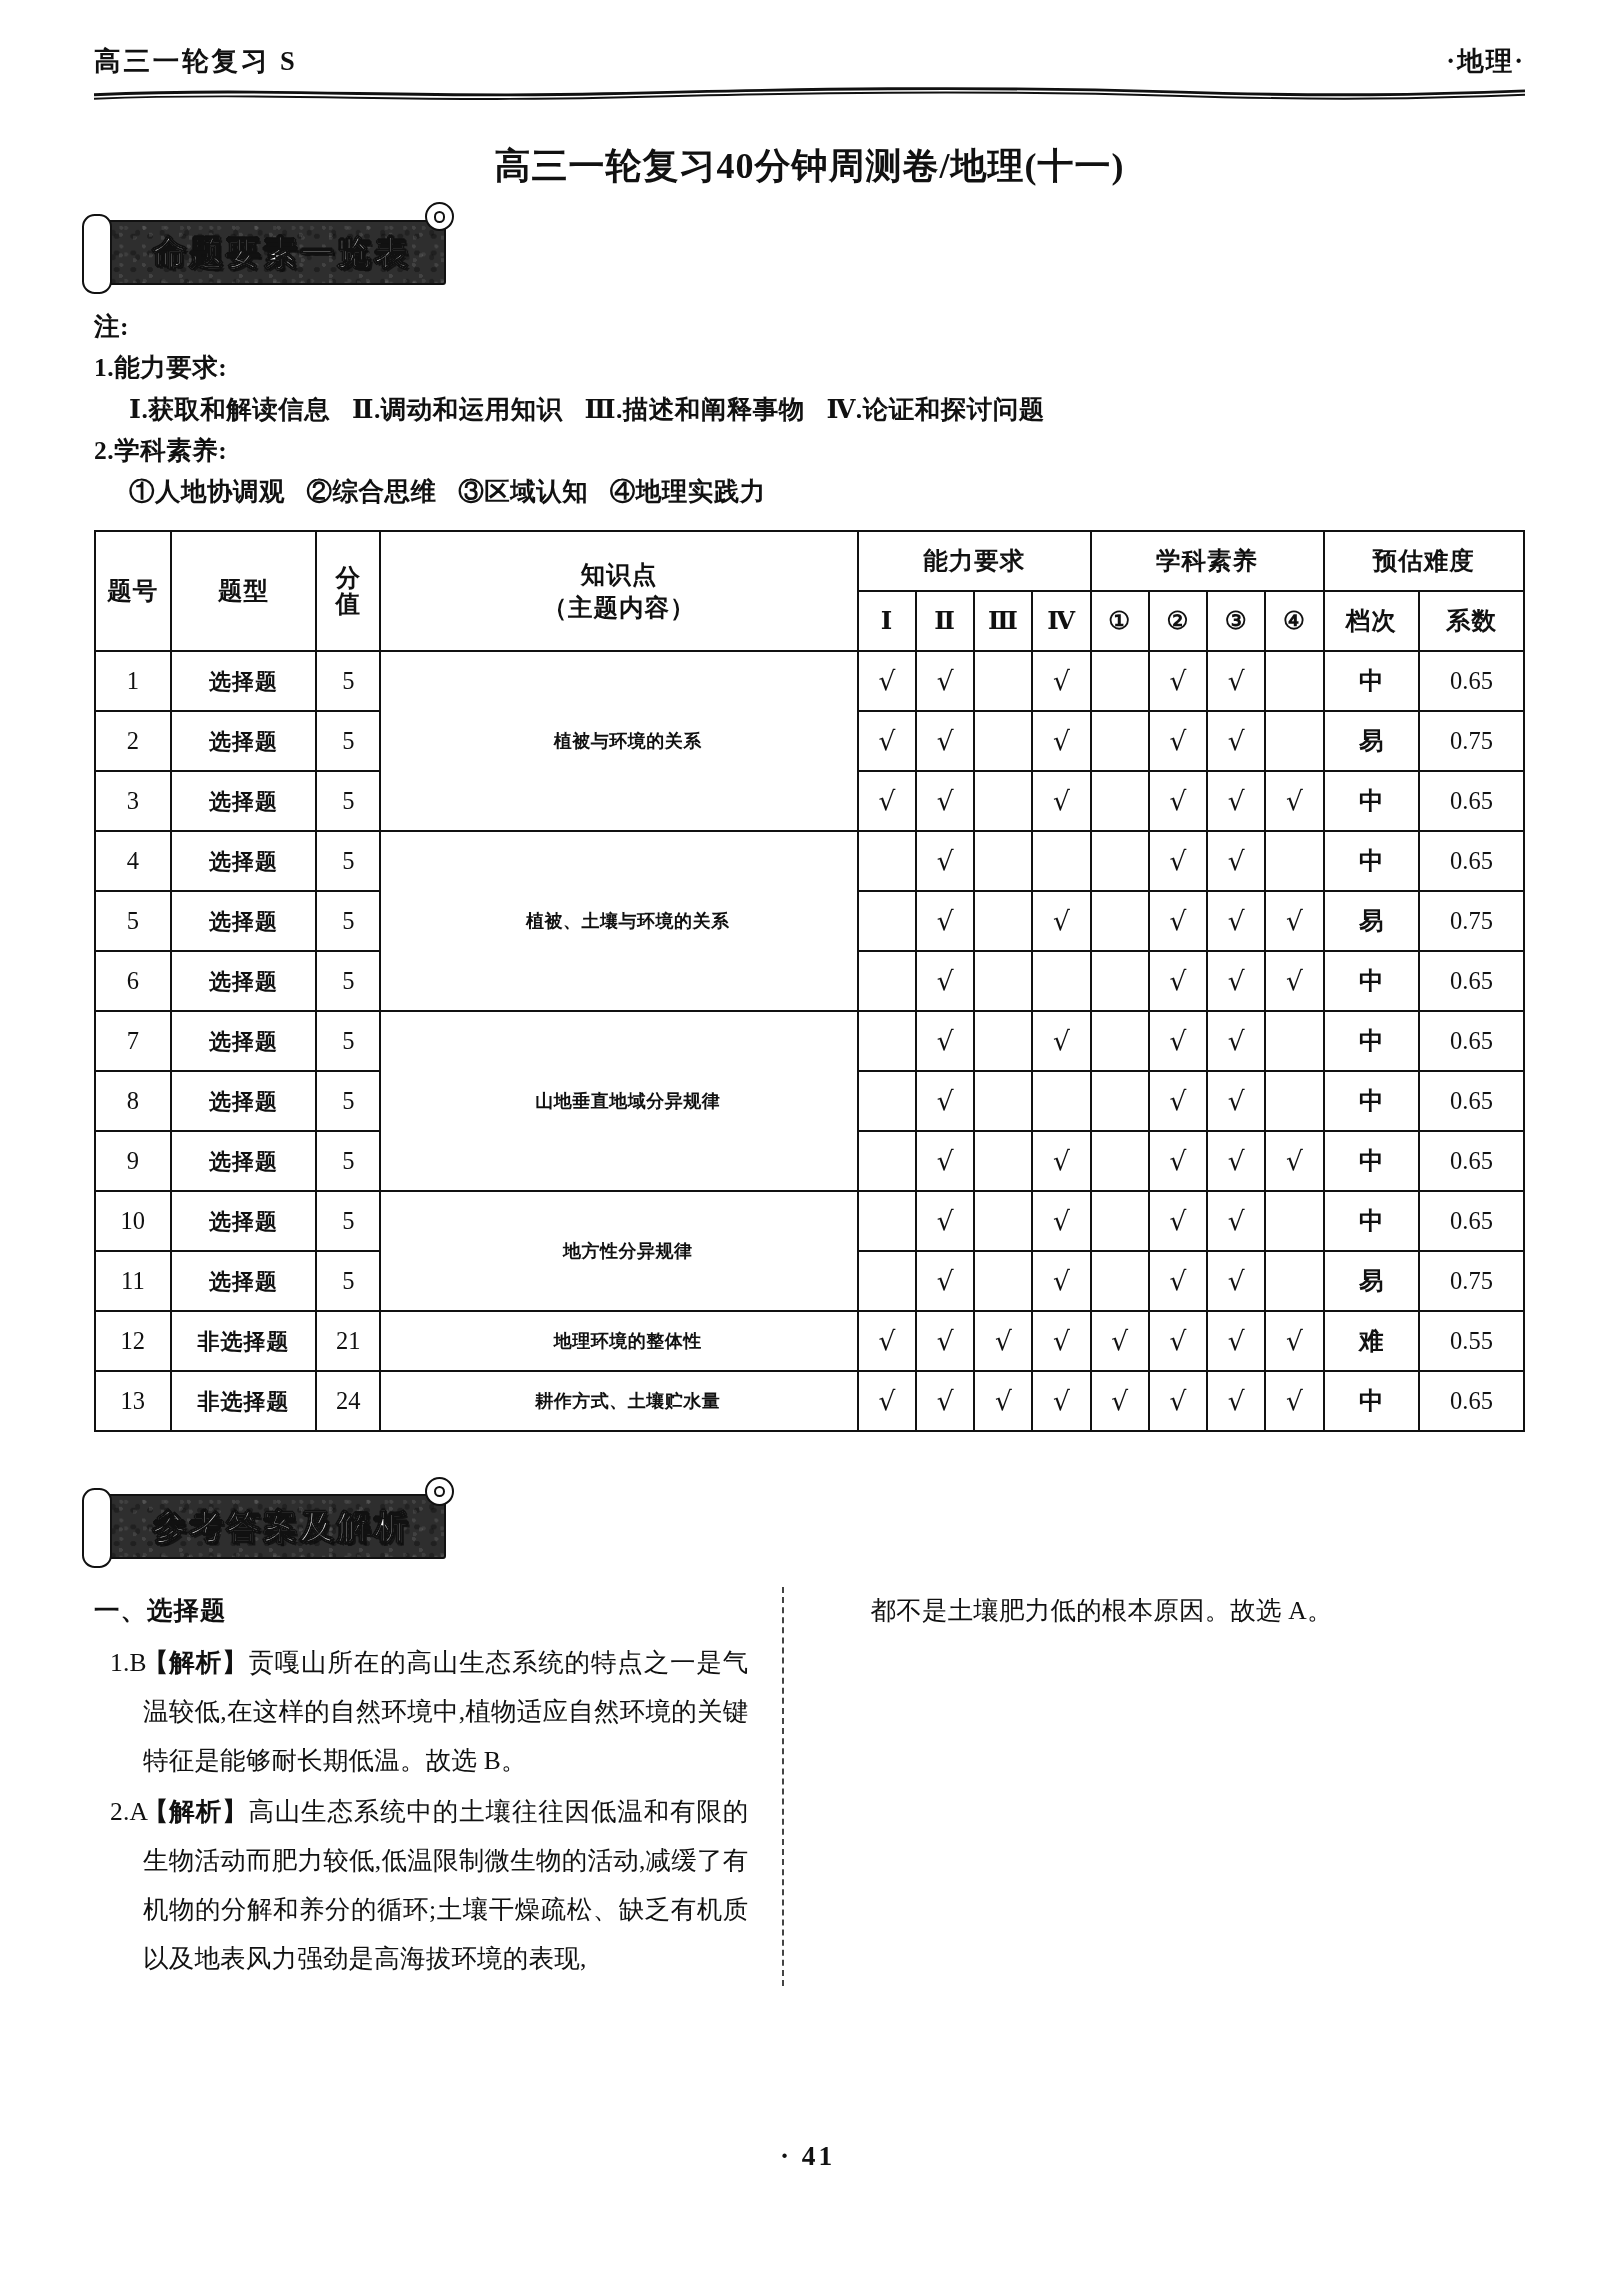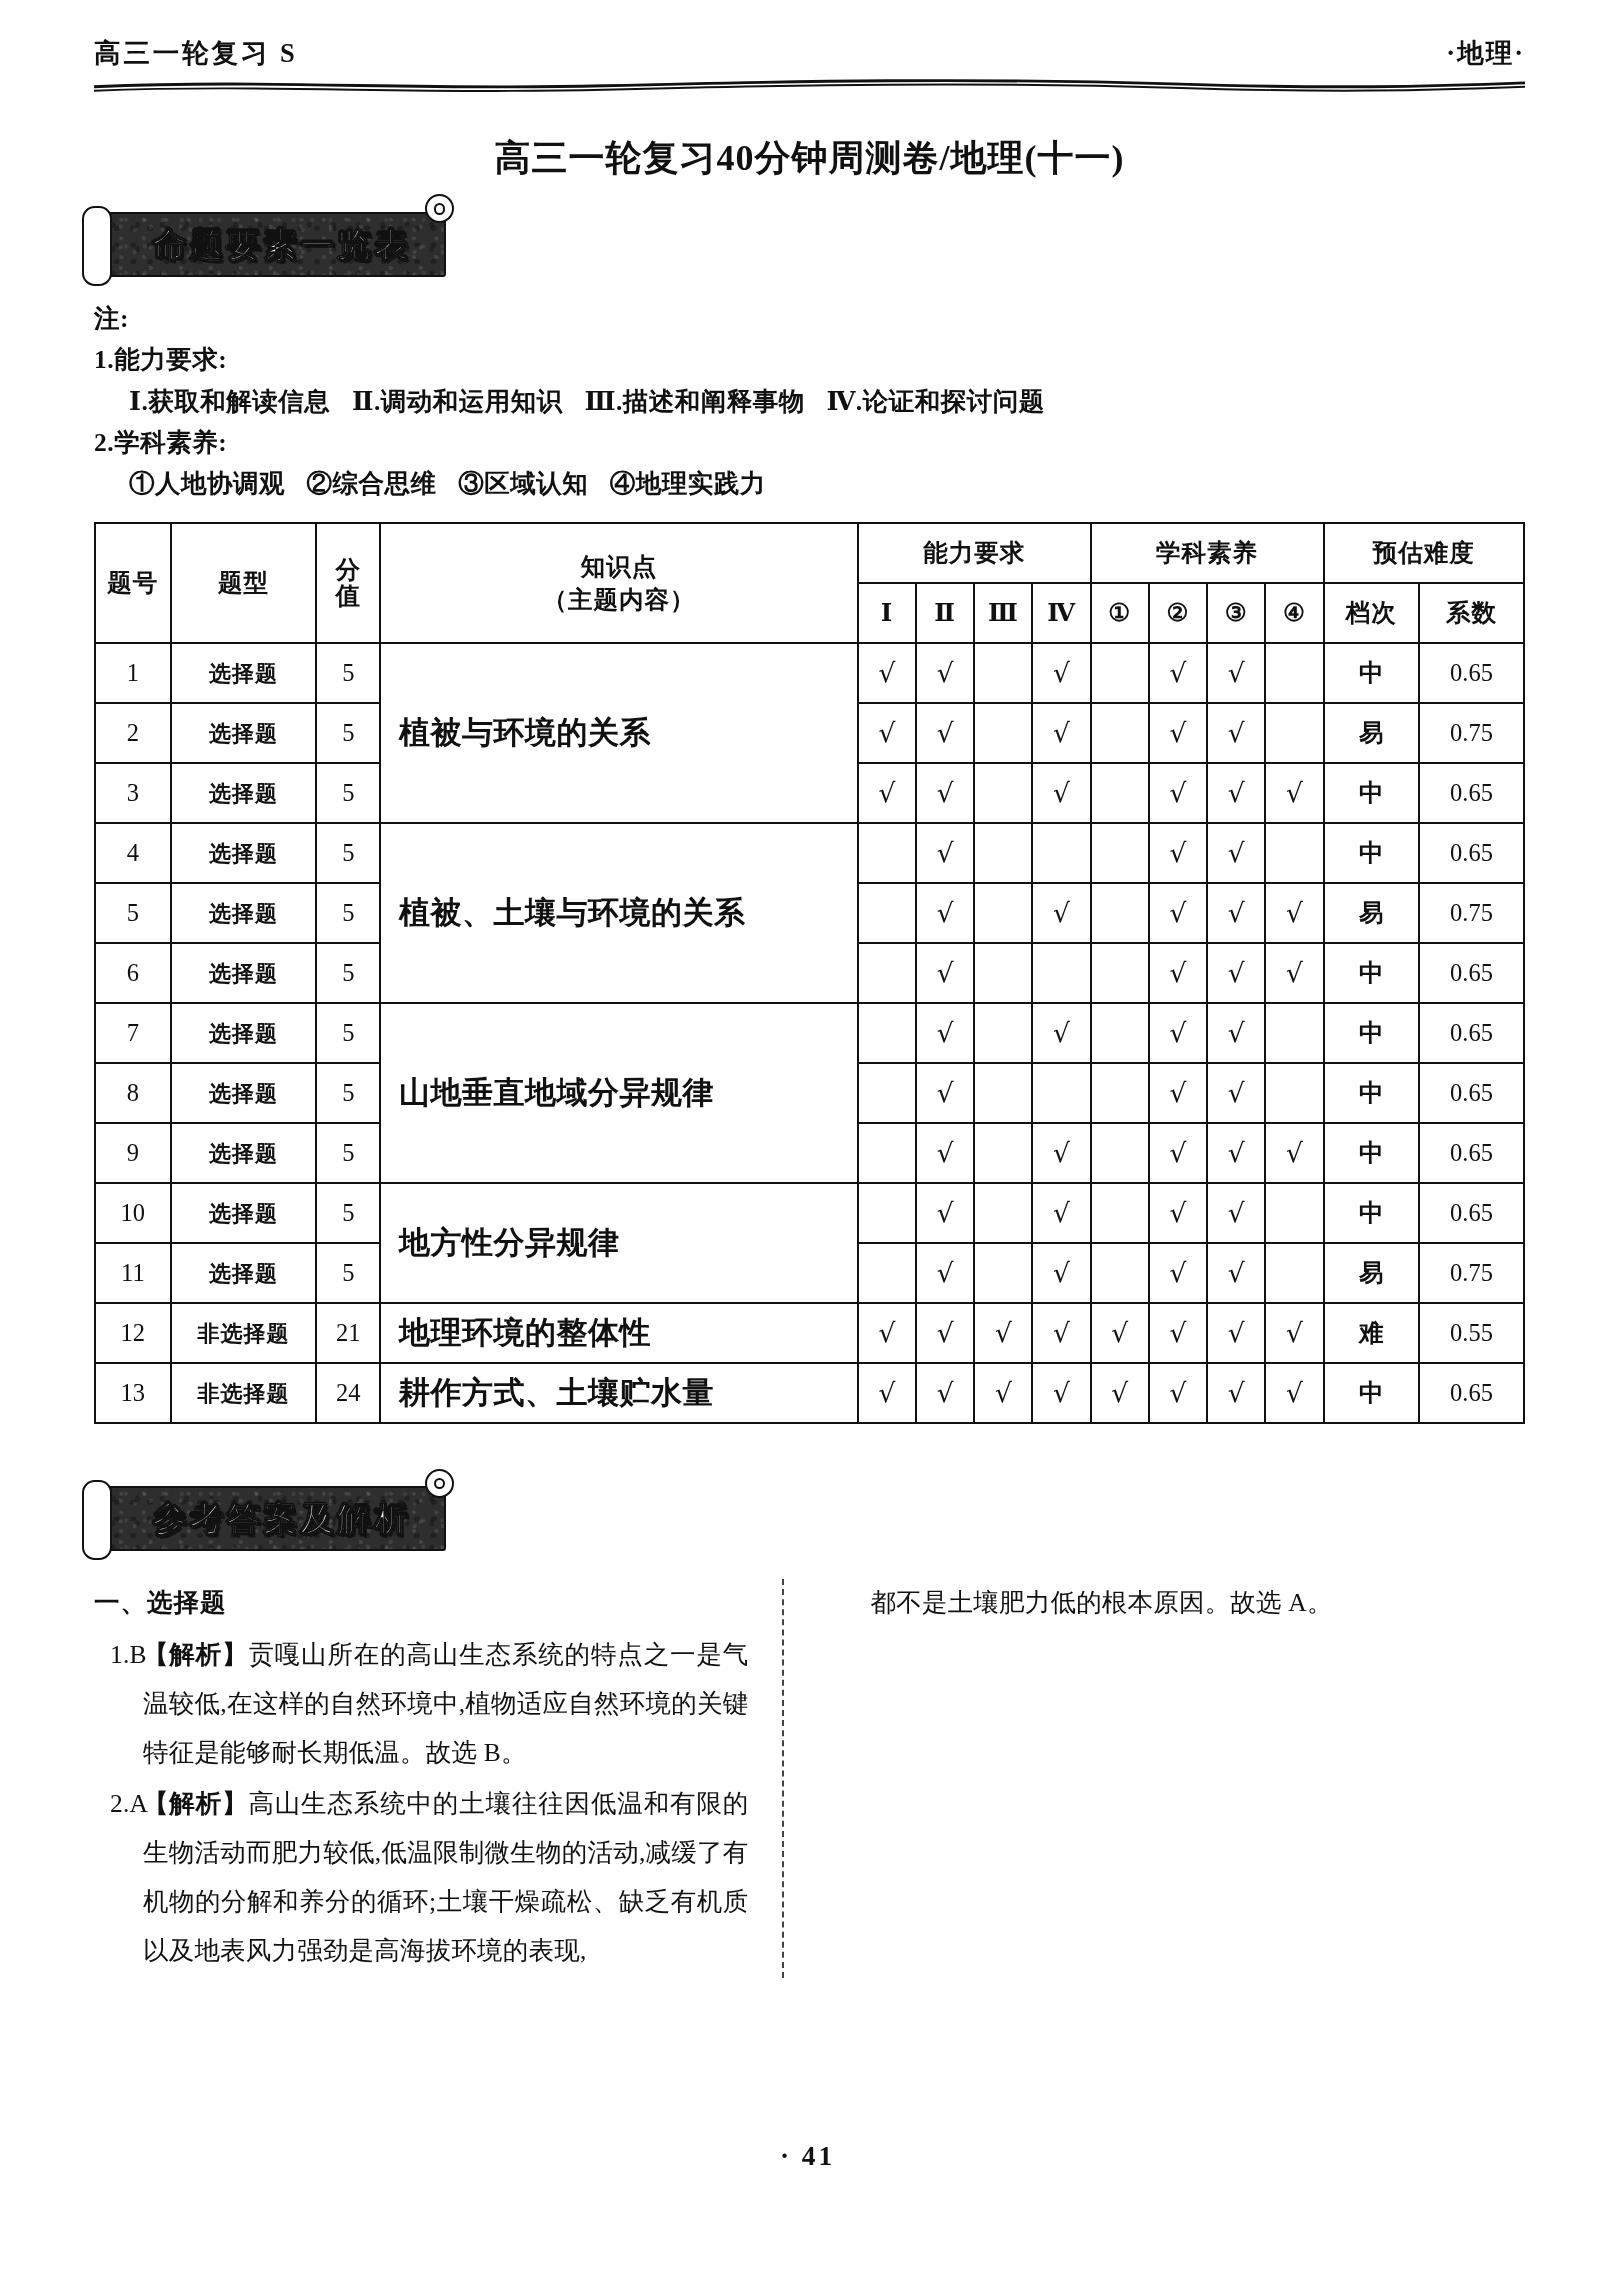--- a/index.html
+++ b/index.html
@@ -13,21 +13,21 @@
     font-family: "Liberation Serif", "DejaVu Serif", serif;
     color: #111111;
     position: relative;
     overflow: hidden;
   }
   .page {
     position: relative;
     width: 1619px;
     height: 2290px;
     box-sizing: border-box;
-    padding: 0 94px;
+    padding: 8px 94px;
   }
 
   
   .runhead {
     display: flex;
     justify-content: space-between;
     align-items: flex-end;
     padding-top: 35px;
     font-size: 26.5px;
     font-weight: bold;
@@ -152,23 +152,23 @@
   table.spec .hd-stack {
     font-size: 24.5px;
     font-weight: bold;
     line-height: 1.08;
   }
   table.spec .kp-head {
     font-weight: bold;
     line-height: 1.35;
   }
   table.spec td.kp {
-    text-align: left;
+    text-align: center;
     padding-left: 17.6px;
-    font-size: 31px;
+    font-size: 18px;
     font-weight: bold;
     letter-spacing: 0.5px;
   }
   table.spec td.qn { font-size: 24.5px; }
   table.spec td.qtype { font-size: 22px; font-weight: bold; letter-spacing: 1px; }
   table.spec td.score { font-size: 24.5px; }
   table.spec td.chk { font-size: 26.5px; font-family: "DejaVu Sans", "Liberation Sans", sans-serif; }
   table.spec td.lvl { font-size: 24.5px; font-weight: bold; }
   table.spec td.coef { font-size: 24.5px; }
   .c-qn    { width: 65px; }

